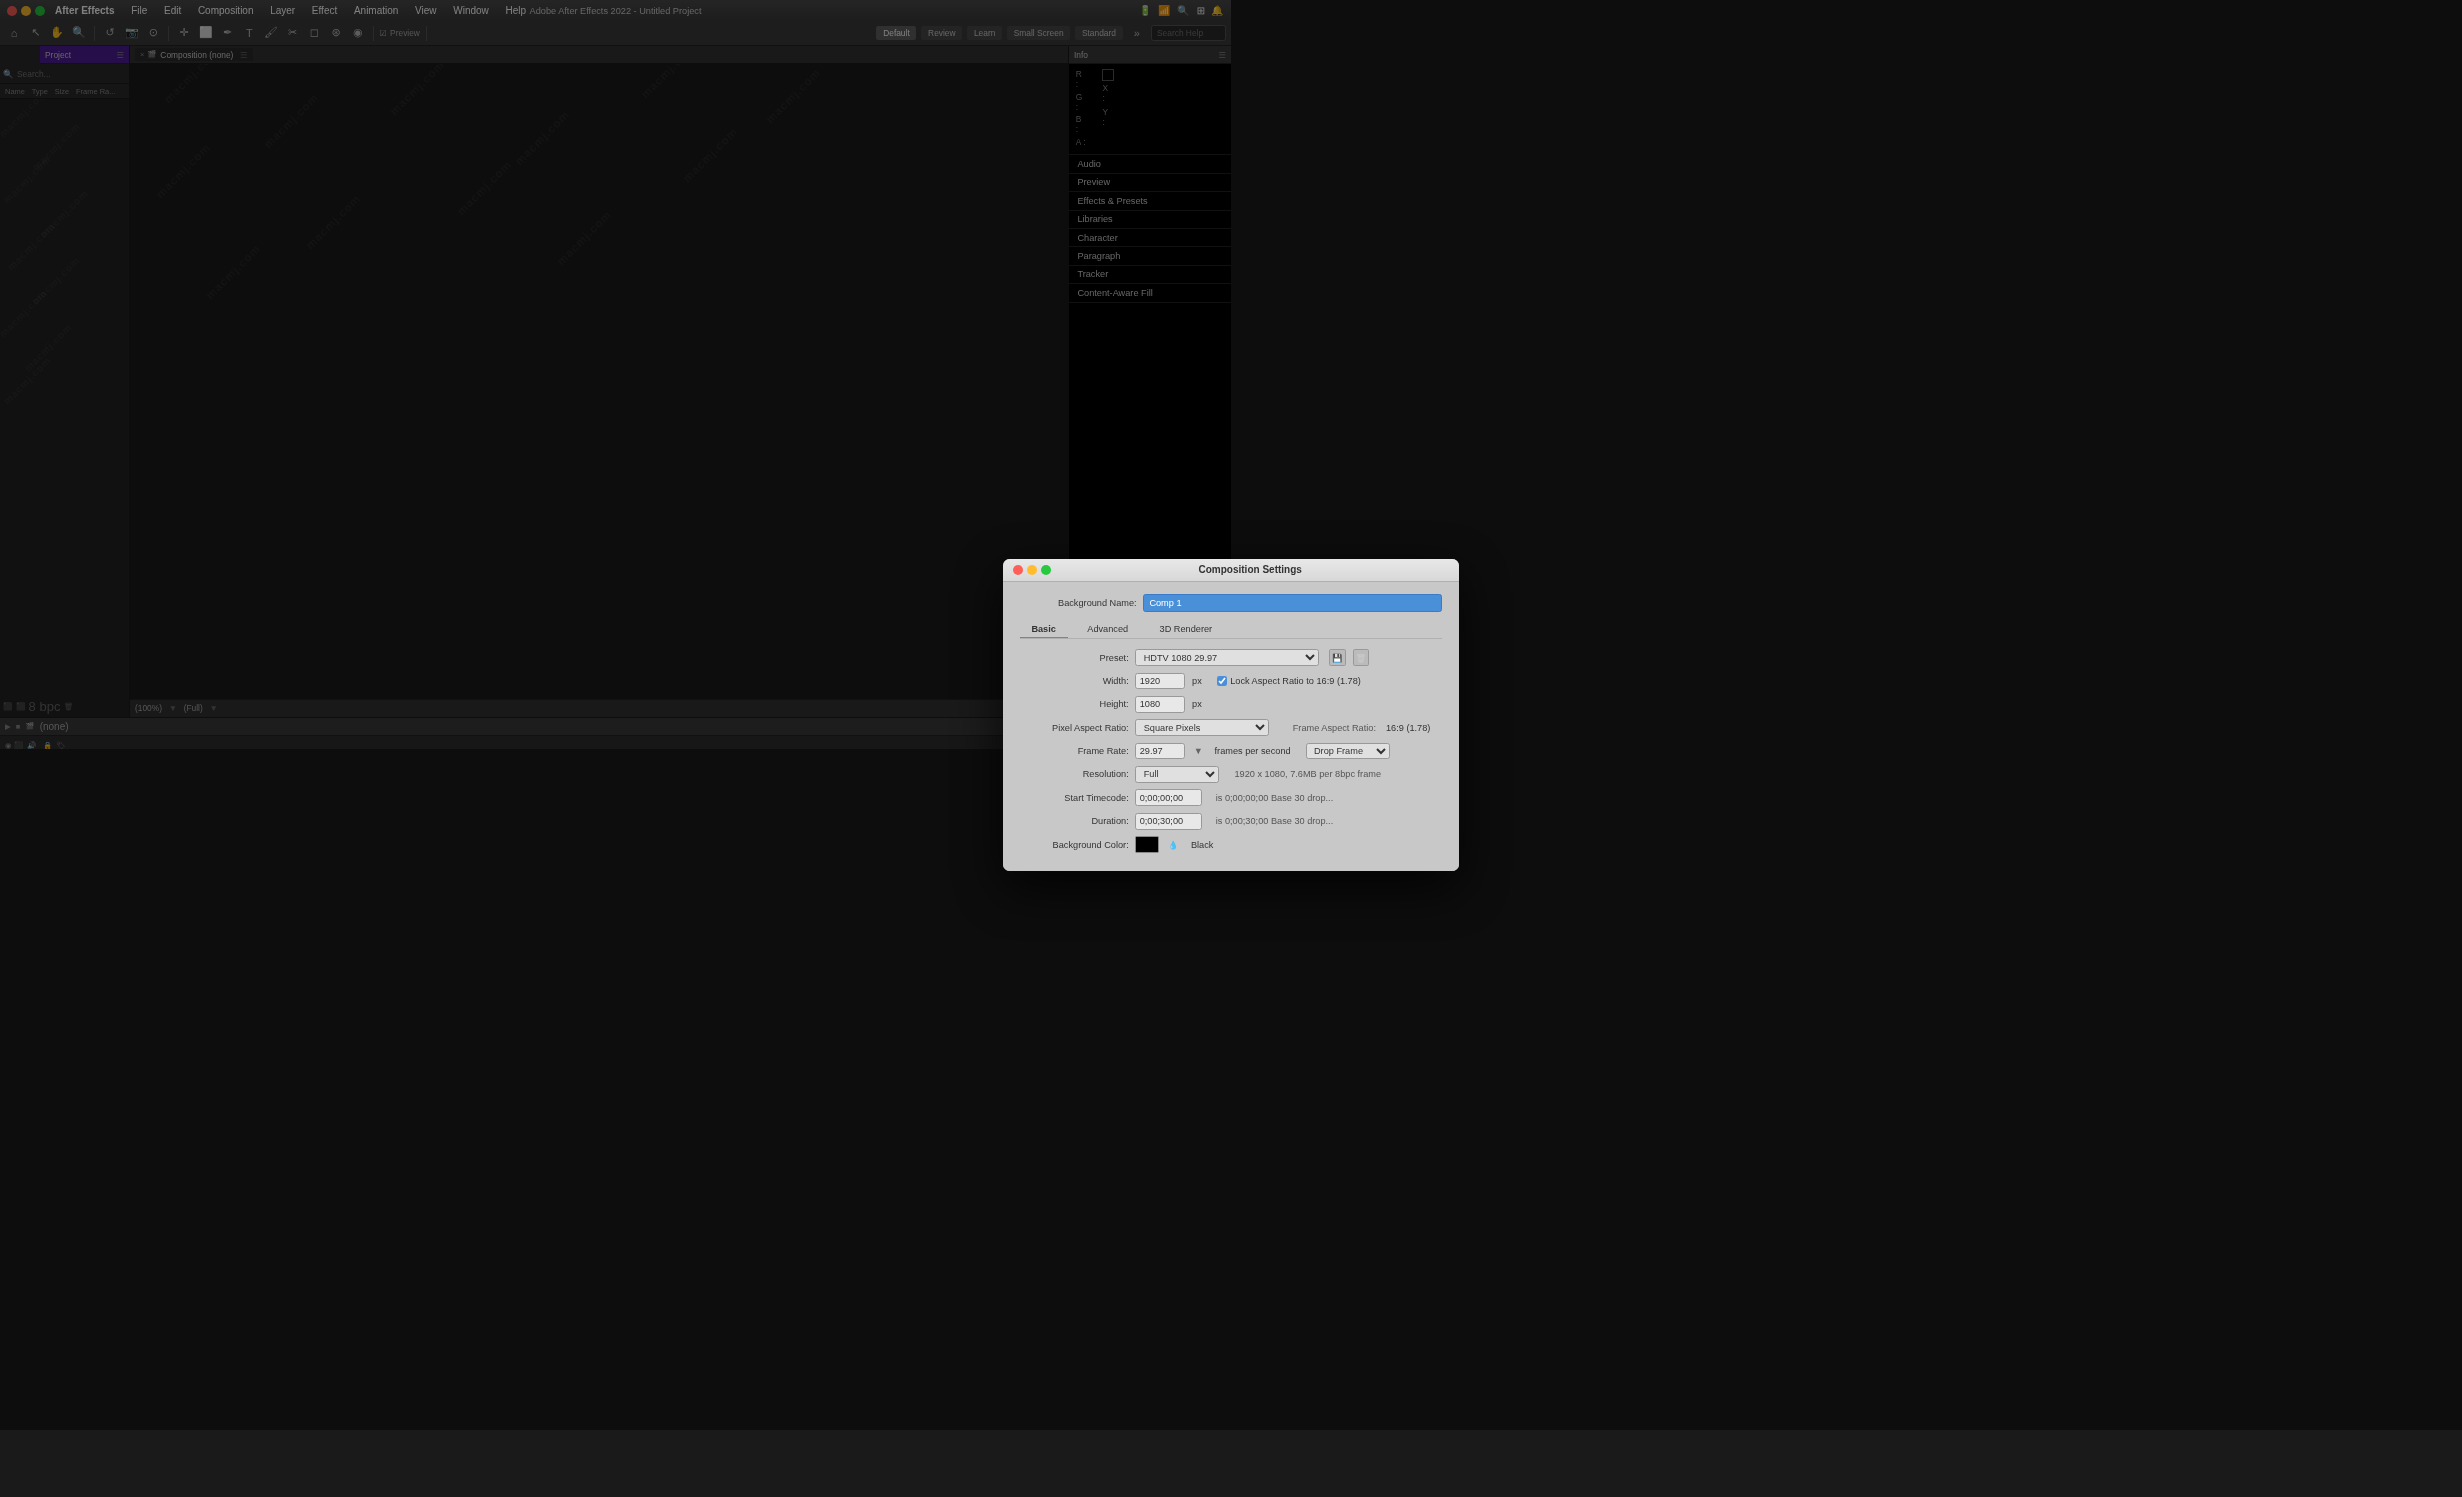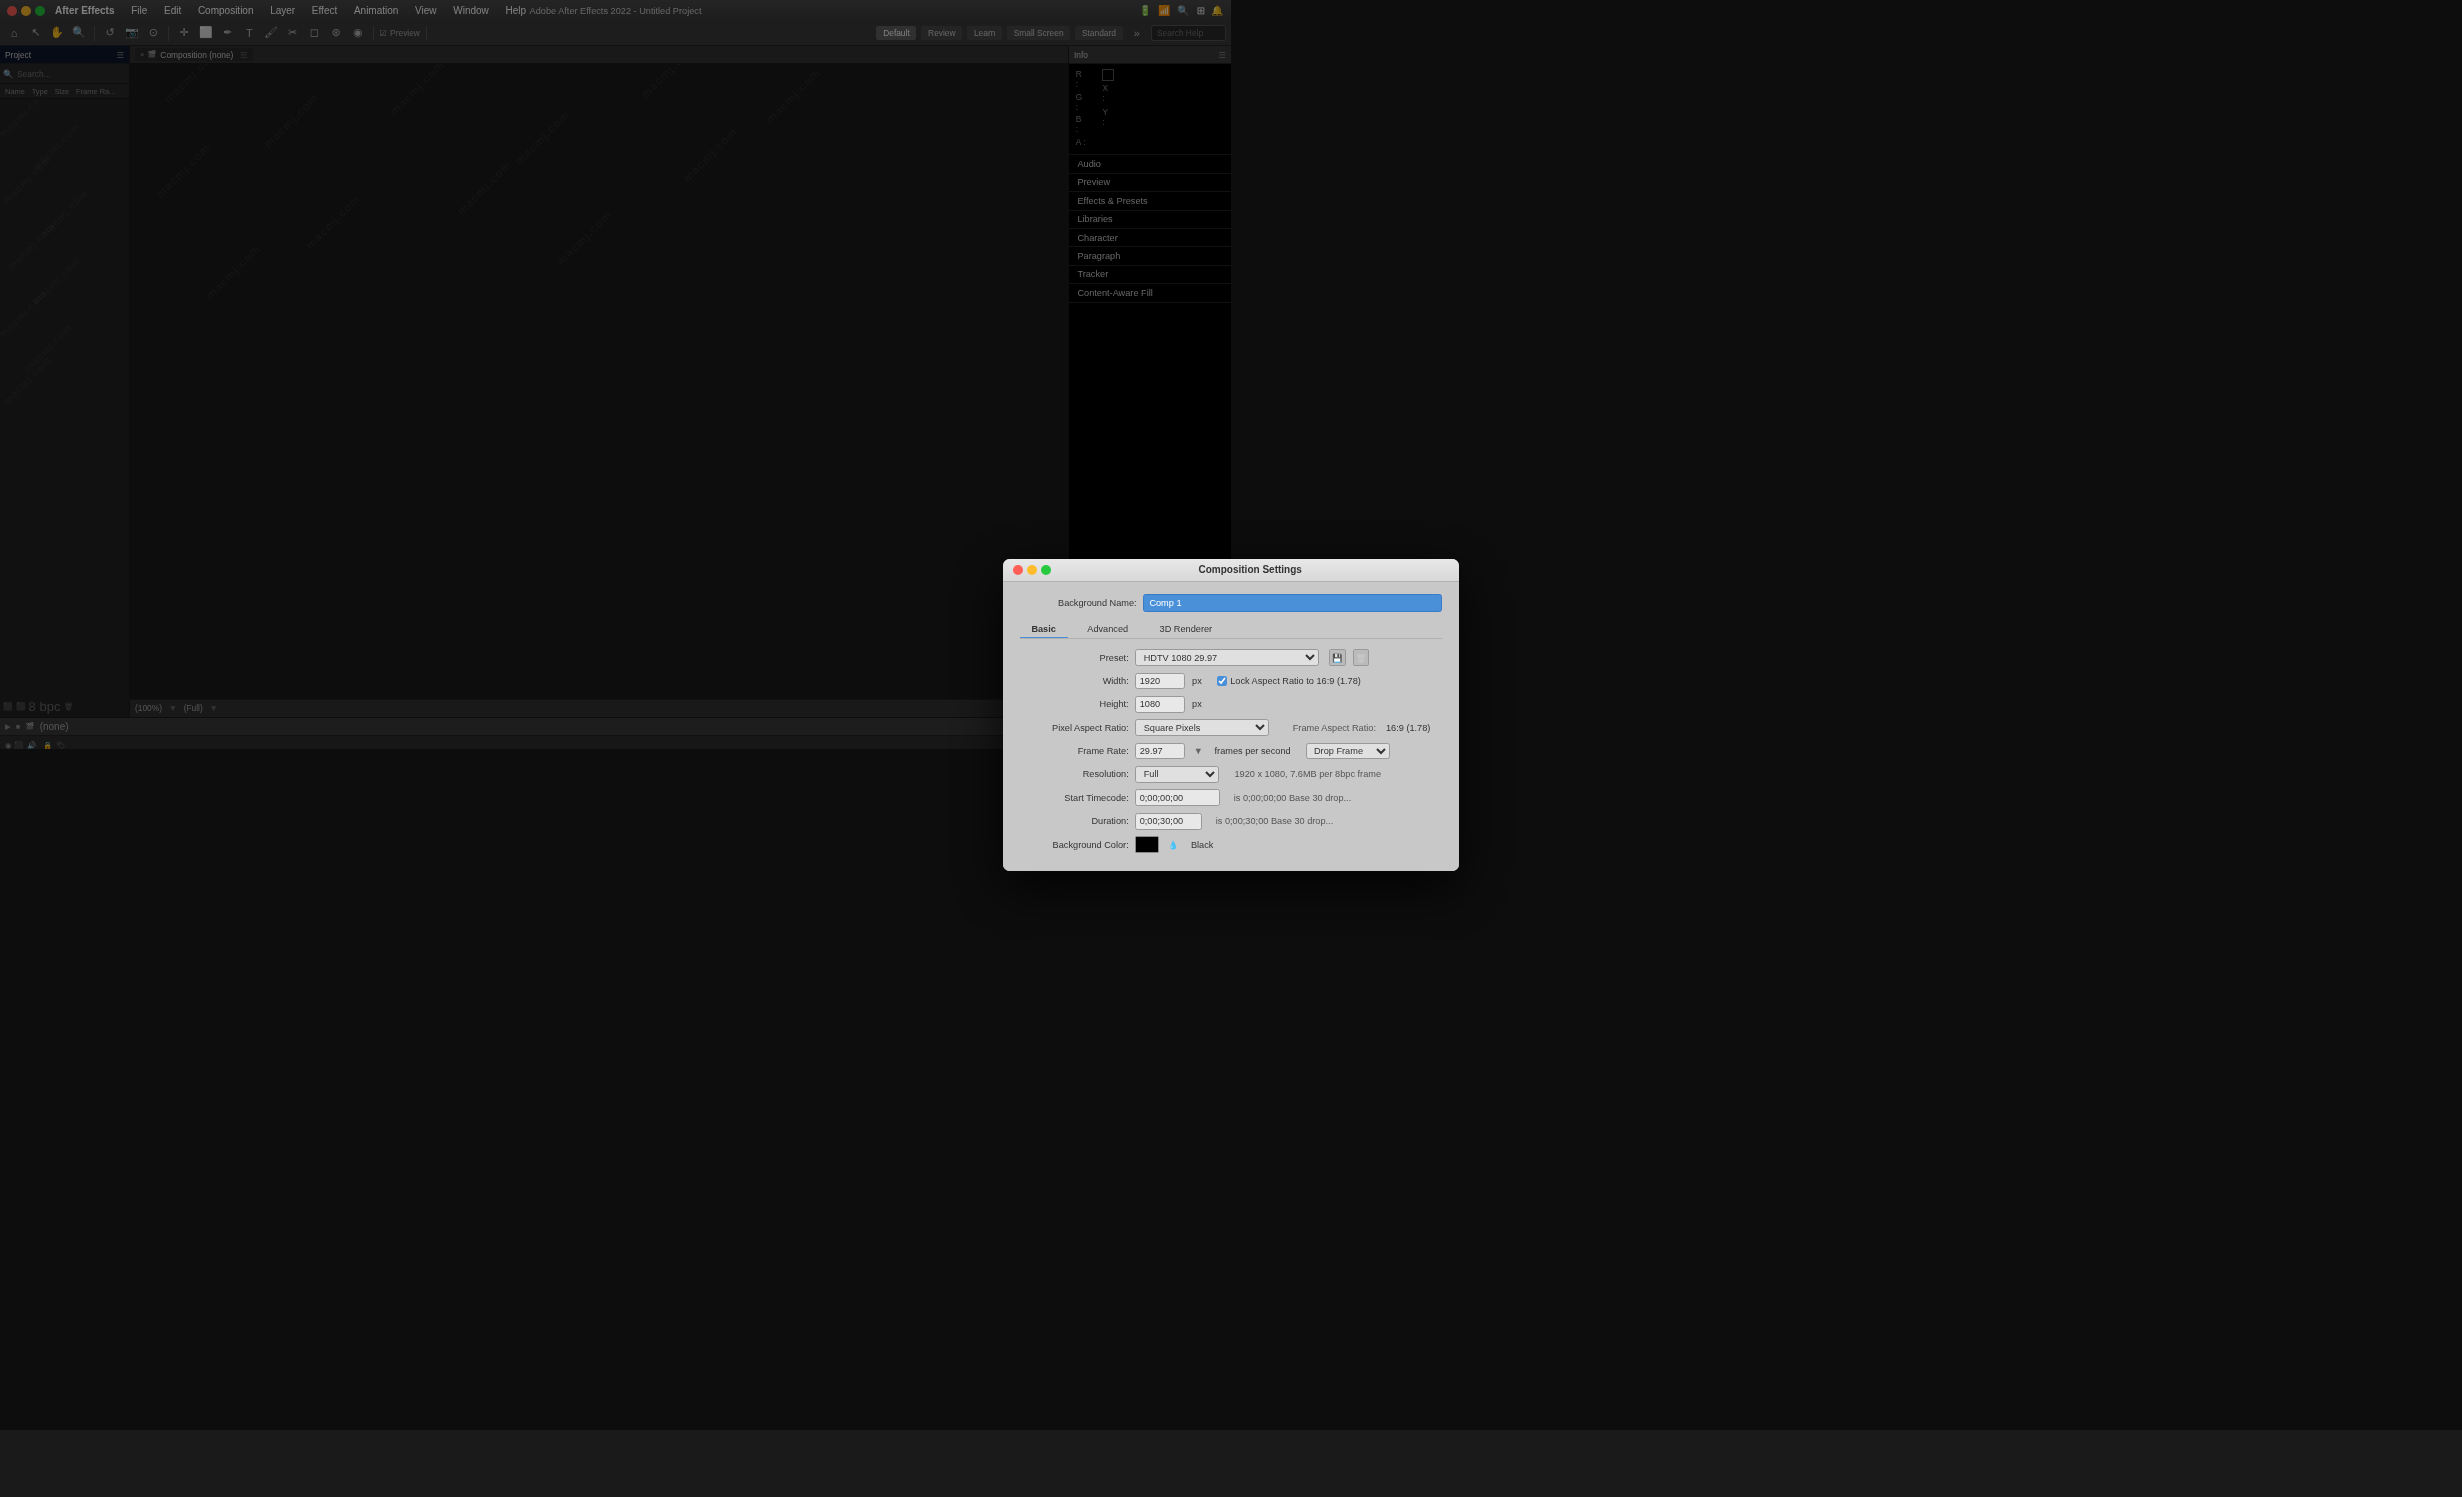--- a/index.html
+++ b/index.html
@@ -128,28 +128,29 @@
     #left-panel {
       width: 130px;
       min-width: 130px;
       background: #2a2a2a;
       border-right: 0.8px solid #1a1a1a;
       display: flex;
       flex-direction: column;
     }
     .panel-header {
       height: 18.4px;
-      background: #0f172a;
+      background: #4c1d95;
       display: flex;
       align-items: center;
       padding: 0 5px;
       font-size: 8.4px;
       color: #ccc;
       border-bottom: 0.8px solid #222;
       gap: 13px;
+      margin-left: 40px;
     }
     .panel-menu-btn { margin-left: auto; cursor: pointer; color: #888; }
 
     
     .watermark-area {
       flex: 1;
       position: relative;
       overflow: hidden;
       background: #222;
     }
@@ -859,21 +860,21 @@
       <div class="dialog-row">
         <div class="dialog-row-label">Resolution:</div>
         <select class="dialog-select" style="width:84px;">
           <option>Full</option>
         </select>
         <span class="dialog-static" style="margin-left:8.4px;color:#555;">1920 x 1080, 7.6MB per 8bpc frame</span>
       </div>
 
       <div class="dialog-row">
         <div class="dialog-row-label">Start Timecode:</div>
-        <input type="text" class="dialog-number-input" style="width: 85px;" value="0;00;00;00">
+        <input type="text" class="dialog-number-input" style="width: 67px;" value="0;00;00;00">
         <span class="dialog-static" style="margin-left:6.7px;color:#555;">is 0;00;00;00  Base 30  drop...</span>
       </div>
 
       <div class="dialog-row">
         <div class="dialog-row-label">Duration:</div>
         <input type="text" class="dialog-number-input" style="width: 67px;" value="0;00;30;00">
         <span class="dialog-static" style="margin-left:6.7px;color:#555;">is 0;00;30;00  Base 30  drop...</span>
       </div>
 
       <div class="dialog-row">

